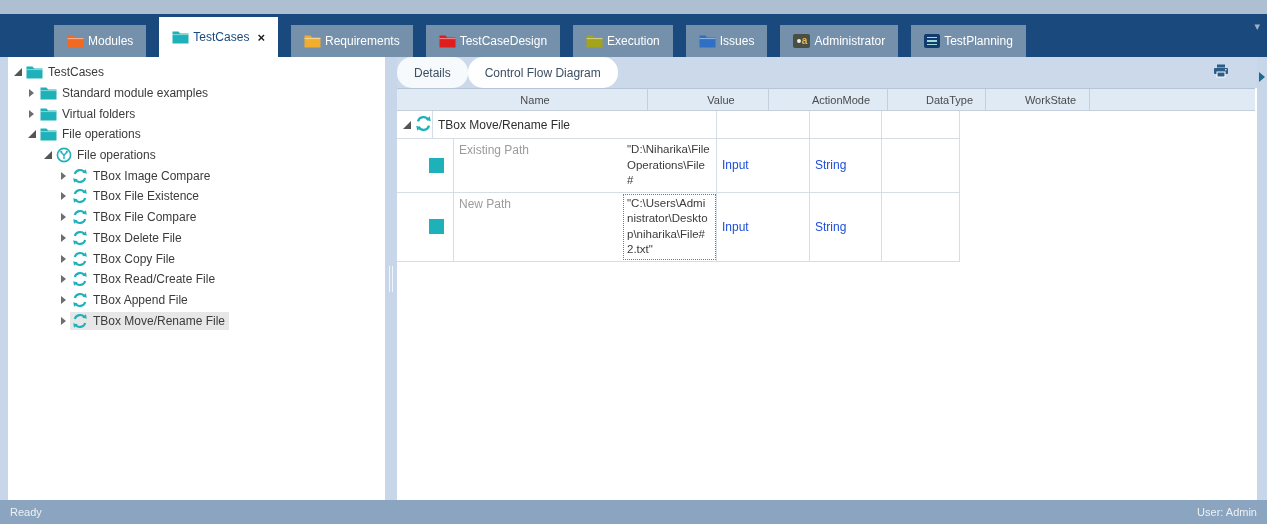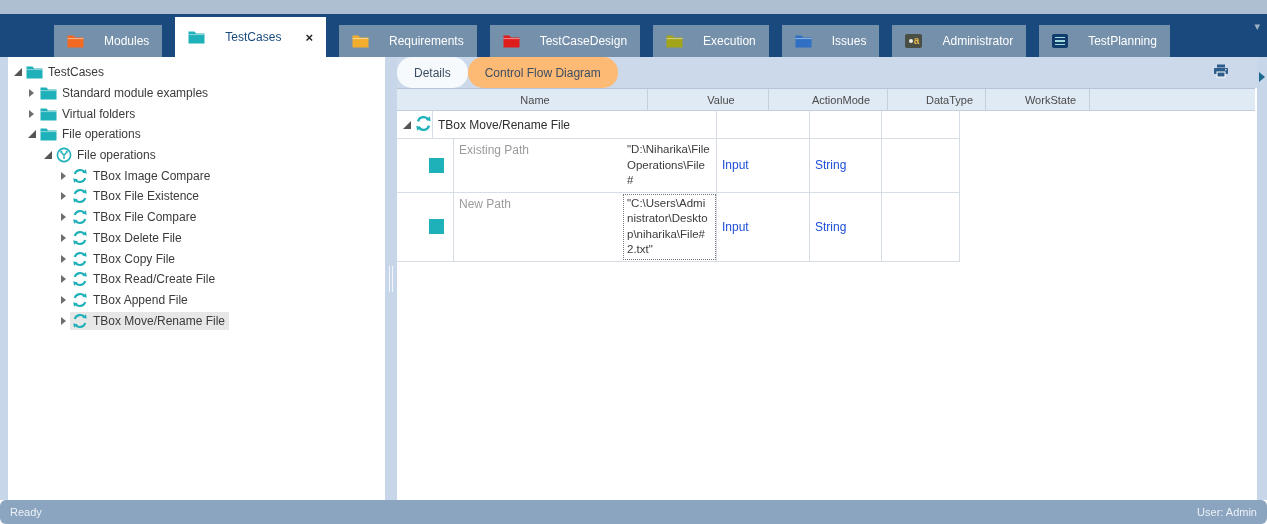--- a/index.html
+++ b/index.html
@@ -4,21 +4,21 @@
 <style>
   * { margin:0; padding:0; box-sizing:border-box; }
   html,body { width:1267px; height:524px; overflow:hidden; }
   body { font-family:"Liberation Sans","DejaVu Sans",sans-serif; font-size:12px; color:#3b3b3b; background:#fff; }
   .app { width:1267px; height:524px; display:flex; flex-direction:column; position:relative; }
 
   
   .top-strip { height:14px; background:#adbfd0; }
   .tabbar { height:43px; background:#1a4a7d; display:flex; align-items:flex-end; padding-left:54px; position:relative; }
   .tab { height:31px; margin-right:13px; padding:16px 13px; background:#7590ab; color:#fff;
-         display:flex; align-items:center; gap:20px; font-size:12px; cursor:default; white-space:nowrap; }
+         display:flex; align-items:center; gap:4px; font-size:12px; cursor:default; white-space:nowrap; }
   .tab.active { background:#fff; color:#1a4a7d; height:40px; }
   .tab .ticon { display:flex; align-items:center; }
   .tab svg { display:block; }
   .c-modules{color:#f26a22}.c-testcases{color:#1fb1ba}.c-requirements{color:#f2ad2d}
   .c-tcd{color:#e01d1d}.c-exec{color:#a3a41a}.c-issues{color:#2f6fc4}
   .close-x { font-weight:bold; font-size:13px; color:#1b1b1b; margin-left:4px; line-height:1; }
   .cfg-icon { width:17px; height:14px; background:#4a4f45; border-radius:2px; display:flex; align-items:center; justify-content:center; gap:1px; }
   .cfg-icon .dot { width:4px; height:4px; border-radius:50%; background:#f0f0e8; }
   .cfg-icon .a { color:#e8b64c; font-size:10px; font-weight:bold; line-height:1; }
   .plan-icon { width:16px; height:14px; background:#123c6b; border-radius:2px; display:flex; flex-direction:column; justify-content:center; gap:2px; padding:0 3px; }
@@ -48,21 +48,21 @@
 
   
   .splitter { width:12px; background:#c7d6e8; display:flex; align-items:center; justify-content:center; }
   .grip { height:26px; width:4px; border-left:1.5px solid #f2f6fa; border-right:1.5px solid #f2f6fa; }
 
   
   .right-panel { flex:1; background:#fff; display:flex; flex-direction:column; min-width:0; }
   .rp-tabs { height:31px; background:#ccd9ea; display:flex; align-items:stretch; position:relative; }
   .rp-tab { padding:0 17px; display:flex; align-items:center; font-size:12px; color:#3c4e63; white-space:nowrap;border-radius:15px; }
   .rp-tab.active { background:#f7fafd; }
-  .rp-tab.idle { background:#fdba74; }
+  .rp-tab.idle { background:#ffffff; }
   .printer { position:absolute; right:28px; top:7px; color:#2b5c8a; }
 
   
   .grid { width:563px; font-size:12px; }
   .grid-header { display:flex; height:23px; background:#e0eaf5; border-top:1px solid #b5c4d6; border-bottom:1px solid #c4cfdb; width:858px; }
   .gh { display:flex; align-items:center; justify-content:center; font-size:11px; color:#4a4a4a; border-right:1px solid #c4cfdb;margin-left:26px; }
   .gh.filler { flex:1; border-right:none; }
   .col-name{width:225px}.col-val{width:95px}.col-am{width:93px}.col-dt{width:72px}.col-ws{width:78px}
   .grow { display:flex; border-bottom:1px solid #d6dde5; align-items:stretch; }
   .ncell { width:225px; display:flex; align-items:stretch; }
@@ -75,21 +75,21 @@
   .ntext.attr { color:#9b9b9b; }
   .cell { border-right:1px solid #d6dde5; padding:3px 5px; }
   .vcell { width:95px; line-height:15.5px; font-size:11.5px; overflow-wrap:break-word; word-wrap:break-word; color:#3b3b3b; }
   .vcell.focused { outline:1px dotted #7a7a7a; outline-offset:-2px; }
   .mcell { display:flex; align-items:center; color:#1d4ed8; }
   .am { width:93px; } .dt { width:72px; } .ws { width:78px; border-right:1px solid #d6dde5; }
   .row1 { height:28px; }
 
   
   .statusbar { height:24px; background:#8ba4bf; color:#edf2f8; display:flex; align-items:center;
-               justify-content:space-between; padding:0 10px; font-size:11px;border-radius:6px; }
+               justify-content:space-between; padding:0 10px; font-size:11px; }
 </style>
 </head>
 <body>
 
 <svg width="0" height="0" style="position:absolute">
   <defs>
     <symbol id="i-folder" viewBox="0 0 17 14">
       <path d="M0.5 1.5h6l1.6 2h8.4v10H0.5z" fill="currentColor"></path>
       <path d="M0.5 4.6h16" stroke="rgba(255,255,255,.55)" stroke-width="0.9"></path>
     </symbol>

